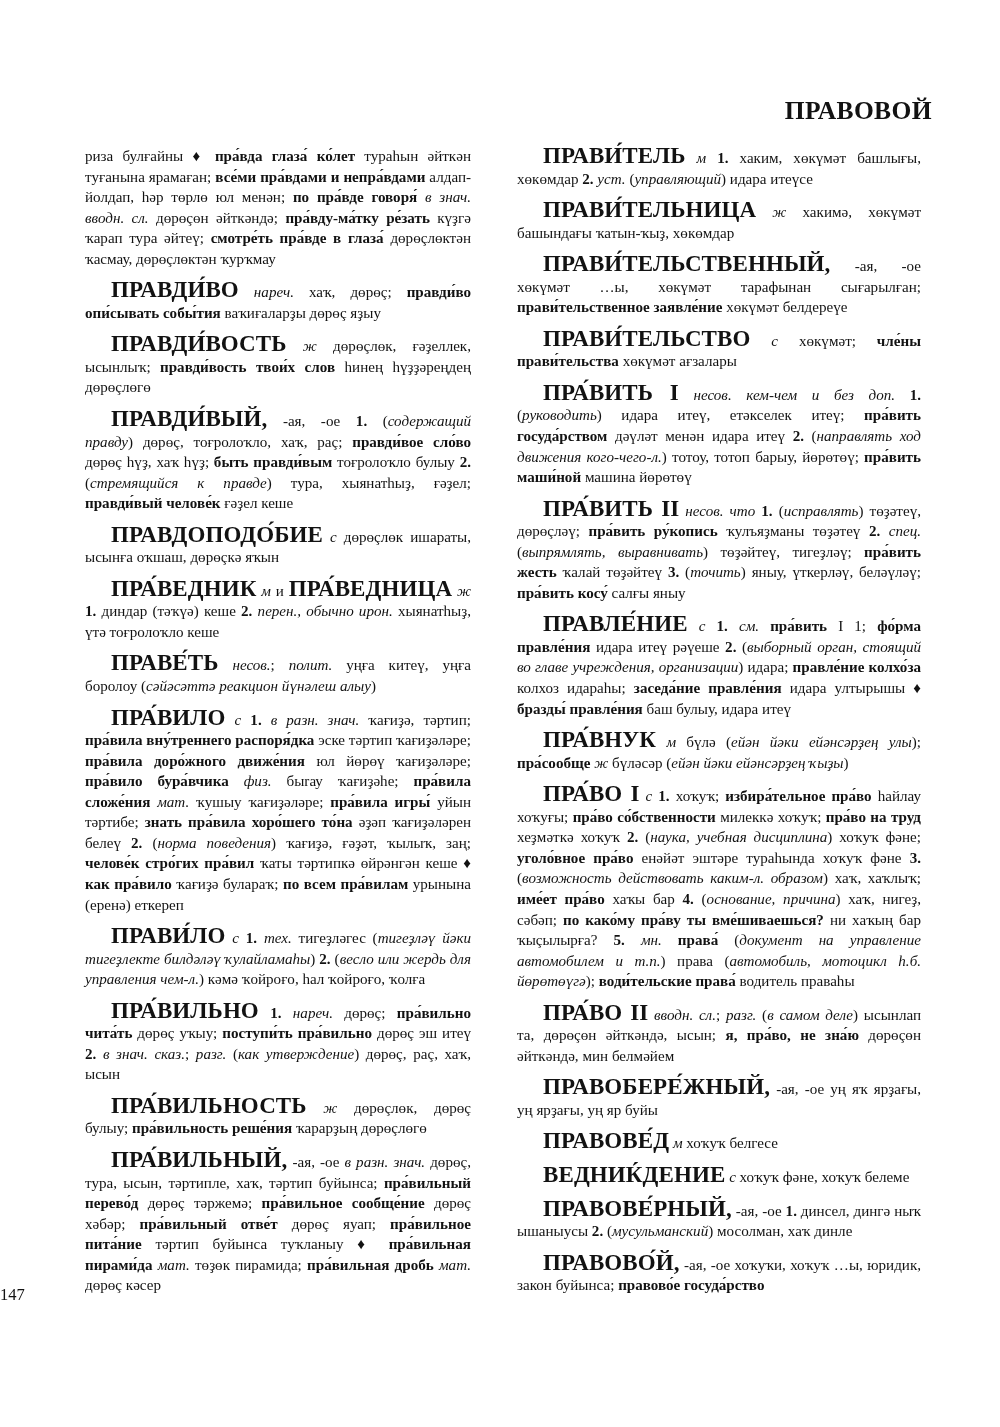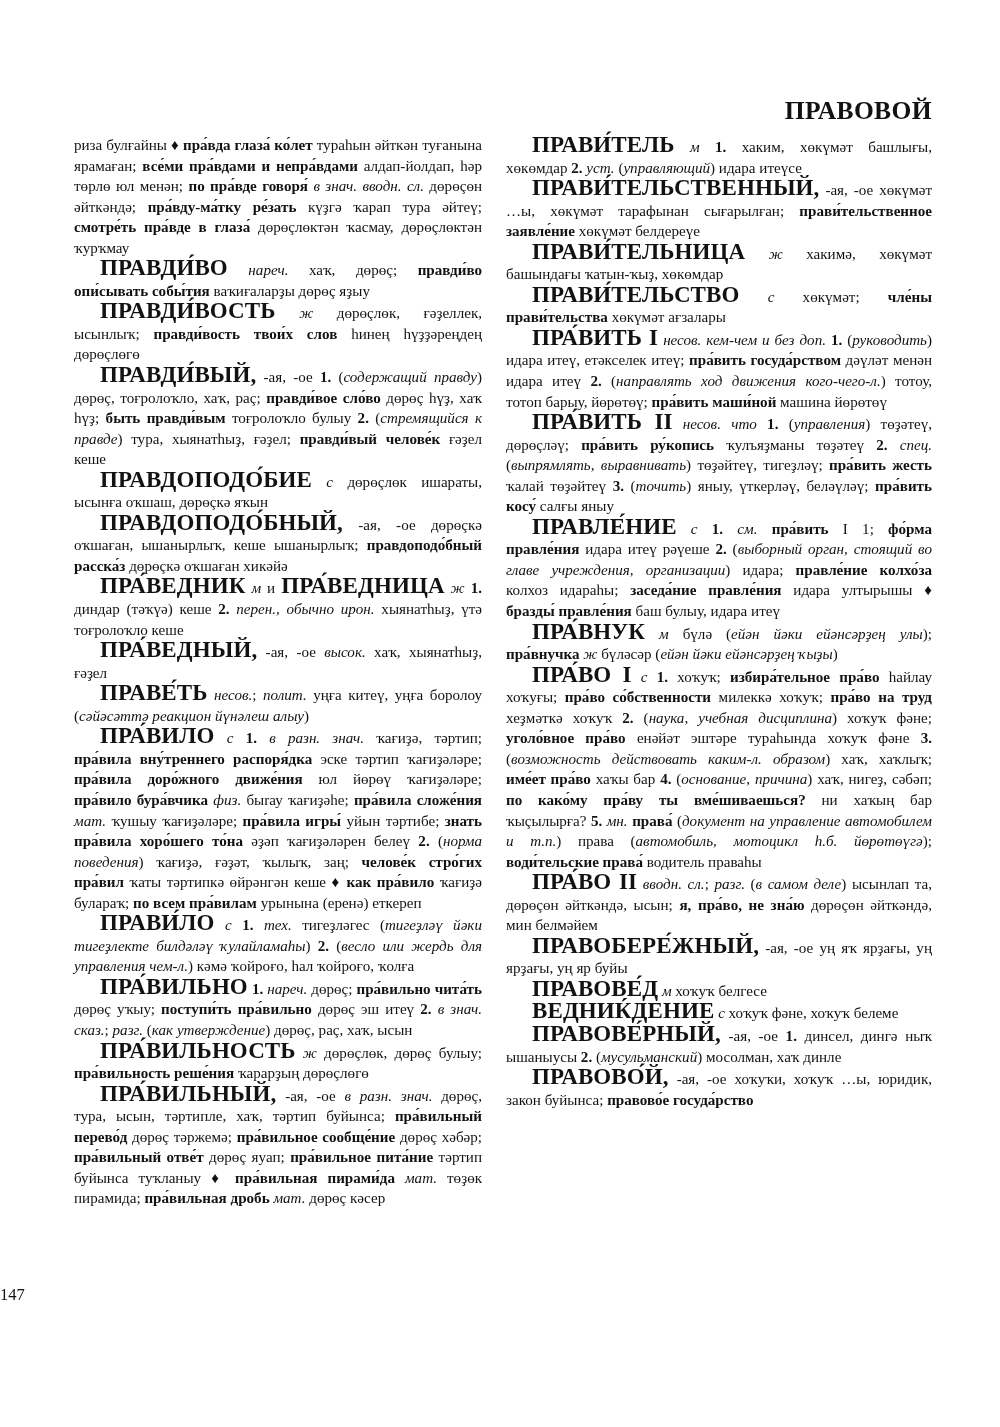--- a/index.html
+++ b/index.html
@@ -46,21 +46,21 @@
     font-size: 15.1px;
     line-height: 20.55px;
     text-align: justify;
     text-justify: inter-word;
     hyphens: manual;
   }
   .col-left  { left: 74px;  width: 408px; }
   .col-right { left: 506px; width: 426px; }
 
   .entry {
-    margin: 0;
+    margin: 11px;
     padding: 0;
     text-indent: 26px;
   }
   .hw {
     font-weight: bold;
     font-size: 23px;
     letter-spacing: 0.1px;
   }
   .lozenge { font-style: normal; }
   .cont { text-indent: 0; }
@@ -82,40 +82,38 @@
   <div class="running-head">ПРАВОВОЙ</div>
 
   <div class="columns">
 
     <div class="col col-left" id="col-left">
         <p class="entry cont">риза булғайны <span class="lozenge">♦</span> <b>пра́вда глаза́ ко́лет</b> тураһын әйткән туғанына ярамаған; <b>все́ми пра́вдами и непра́вдами</b> алдап-йолдап, һәр төрлө юл менән; <b>по пра́вде говоря́</b> <i>в знач. вводн. сл.</i> дөрөçөн әйткәндә; <b>пра́вду-ма́тку ре́зать</b> күҙгә ҡарап тура әйтеү; <b>смотре́ть пра́вде в глаза́</b> дөрөçлөктән ҡасмау, дөрөçлөктән ҡурҡмау</p>
         <p class="entry"><b class="hw">ПРАВДИ́ВО</b> <i>нареч.</i> хаҡ, дөрөç; <b>правди́во опи́сывать собы́тия</b> ваҡиғаларҙы дөрөç яҙыу</p>
         <p class="entry"><b class="hw">ПРАВДИ́ВОСТЬ</b> <i>ж</i> дөрөçлөк, ғәҙеллек, ысынлыҡ; <b>правди́вость твои́х слов</b> һинең һүҙҙәреңдең дөрөçлөгө</p>
         <p class="entry"><b class="hw">ПРАВДИ́ВЫЙ,</b> -ая, -ое <b>1.</b> (<i>содержащий правду</i>) дөрөç, тоғролоҡло, хаҡ, раç; <b>правди́вое сло́во</b> дөрөç һүҙ, хаҡ һүҙ; <b>быть правди́вым</b> тоғролоҡло булыу <b>2.</b> (<i>стремящийся к правде</i>) тура, хыянатһыҙ, ғәҙел; <b>правди́вый челове́к</b> ғәҙел кеше</p>
         <p class="entry"><b class="hw">ПРАВДОПОДО́БИЕ</b> <i>с</i> дөрөçлөк ишараты, ысынға оҡшаш, дөрөçкә яҡын</p>
-        <p class="entry"><b class="hw">ПРАВДОПОДО́БНЫЙ,</b> -ая, -ое дөрөçкә оҡшаған, ышанырлыҡ, кеше ышанырлыҡ; <b>правдоподо́бный расска́з</b> дөрөçкә оҡшаған хикәйә</p>
         <p class="entry"><b class="hw">ПРА́ВЕДНИК</b> <i>м</i> и <b class="hw">ПРА́ВЕДНИЦА</b> <i>ж</i> <b>1.</b> диндар (тәҡүә) кеше <b>2.</b> <i>перен., обычно ирон.</i> хыянатһыҙ, үтә тоғролоҡло кеше</p>
-        <p class="entry"><b class="hw">ПРА́ВЕДНЫЙ,</b> -ая, -ое <i>высок.</i> хаҡ, хыянатһыҙ, ғәҙел</p>
         <p class="entry"><b class="hw">ПРАВЕ́ТЬ</b> <i>несов.</i>; <i>полит.</i> уңға китеү, уңға боролоу (<i>сәйәсәттә реакцион йүнәлеш алыу</i>)</p>
         <p class="entry"><b class="hw">ПРА́ВИЛО</b> <i>с</i> <b>1.</b> <i>в разн. знач.</i> ҡағиҙә, тәртип; <b>пра́вила вну́треннего распоря́дка</b> эске тәртип ҡағиҙәләре; <b>пра́вила доро́жного движе́ния</b> юл йөрөү ҡағиҙәләре; <b>пра́вило бура́вчика</b> <i>физ.</i> быrау ҡағиҙәһе; <b>пра́вила сложе́ния</b> <i>мат.</i> ҡушыу ҡағиҙәләре; <b>пра́вила игры́</b> уйын тәртибе; <b>знать пра́вила хоро́шего то́на</b> әҙәп ҡағиҙәләрен белеү <b>2.</b> (<i>норма поведения</i>) ҡағиҙә, ғәҙәт, ҡылыҡ, заң; <b>челове́к стро́гих пра́вил</b> ҡаты тәртипкә өйрәнгән кеше <span class="lozenge">♦</span> <b>как пра́вило</b> ҡағиҙә булараҡ; <b>по всем пра́вилам</b> урынына (еренә) еткереп</p>
         <p class="entry"><b class="hw">ПРАВИ́ЛО</b> <i>с</i> <b>1.</b> <i>тех.</i> тигеҙләгес (<i>тигеҙләү йәки тигеҙлекте билдәләү ҡулайламаһы</i>) <b>2.</b> (<i>весло или жердь для управления чем-л.</i>) кәмә ҡойроғо, һал ҡойроғо, ҡолға</p>
         <p class="entry"><b class="hw">ПРА́ВИЛЬНО</b> <b>1.</b> <i>нареч.</i> дөрөç; <b>пра́вильно чита́ть</b> дөрөç уҡыу; <b>поступи́ть пра́вильно</b> дөрөç эш итеү <b>2.</b> <i>в знач. сказ.</i>; <i>разг.</i> (<i>как утверждение</i>) дөрөç, раç, хаҡ, ысын</p>
         <p class="entry"><b class="hw">ПРА́ВИЛЬНОСТЬ</b> <i>ж</i> дөрөçлөк, дөрөç булыу; <b>пра́вильность реше́ния</b> ҡарарҙың дөрөçлөгө</p>
         <p class="entry"><b class="hw">ПРА́ВИЛЬНЫЙ,</b> -ая, -ое <i>в разн. знач.</i> дөрөç, тура, ысын, тәртипле, хаҡ, тәртип буйынса; <b>пра́вильный перево́д</b> дөрөç тәржемә; <b>пра́вильное сообще́ние</b> дөрөç хәбәр; <b>пра́вильный отве́т</b> дөрөç яуап; <b>пра́вильное пита́ние</b> тәртип буйынса туҡланыу <span class="lozenge">♦</span> <b>пра́вильная пирами́да</b> <i>мат.</i> төҙөк пирамида; <b>пра́вильная дробь</b> <i>мат.</i> дөрөç кәсер</p>
       </div>
 
     <div class="col col-right" id="col-right">
         <p class="entry"><b class="hw">ПРАВИ́ТЕЛЬ</b> <i>м</i> <b>1.</b> хаким, хөкүмәт башлығы, хөкөмдар <b>2.</b> <i>уст.</i> (<i>управляющий</i>) идара итеүсе</p>
+        <p class="entry"><b class="hw">ПРАВИ́ТЕЛЬНИЦА</b> <i>ж</i> хакимә, хөкүмәт башындағы ҡатын-ҡыҙ, хөкөмдар</p>
         <p class="entry"><b class="hw">ПРАВИ́ТЕЛЬСТВЕННЫЙ,</b> -ая, -ое хөкүмәт …ы, хөкүмәт тарафынан сығарылған; <b>прави́тельственное заявле́ние</b> хөкүмәт белдереүе</p>
-        <p class="entry"><b class="hw">ПРАВИ́ТЕЛЬНИЦА</b> <i>ж</i> хакимә, хөкүмәт башындағы ҡатын-ҡыҙ, хөкөмдар</p>
         <p class="entry"><b class="hw">ПРАВИ́ТЕЛЬСТВО</b> <i>с</i> хөкүмәт; <b>чле́ны прави́тельства</b> хөкүмәт ағзалары</p>
         <p class="entry"><b class="hw">ПРА́ВИТЬ I</b> <i>несов. кем-чем и без доп.</i> <b>1.</b> (<i>руководить</i>) идара итеү, етәкселек итеү; <b>пра́вить госуда́рством</b> дәүләт менән идара итеү <b>2.</b> (<i>направлять ход движения кого-чего-л.</i>) тотоу, тотоп барыу, йөрөтөү; <b>пра́вить маши́ной</b> машина йөрөтөү</p>
-        <p class="entry"><b class="hw">ПРА́ВИТЬ II</b> <i>несов. что</i> <b>1.</b> (<i>управления</i>) төҙәтеү, дөрөçләү; <b>пра́вить ру́копись</b> ҡулъяҙманы төҙәтеү <b>2.</b> <i>спец.</i> (<i>выпрямлять, выравнивать</i>) төҙәйтеү, тигеҙләү; <b>пра́вить жесть</b> ҡалай төҙәйтеү <b>3.</b> (<i>точить</i>) яныу, үткерләү, беләүләү; <b>пра́вить косу́</b> салғы яныу</p>
+        <p class="entry"><b class="hw">ПРА́ВИТЬ II</b> <i>несов. что</i> <b>1.</b> (<i>исправлять</i>) төҙәтеү, дөрөçләү; <b>пра́вить ру́копись</b> ҡулъяҙманы төҙәтеү <b>2.</b> <i>спец.</i> (<i>выпрямлять, выравнивать</i>) төҙәйтеү, тигеҙләү; <b>пра́вить жесть</b> ҡалай төҙәйтеү <b>3.</b> (<i>точить</i>) яныу, үткерләү, беләүләү; <b>пра́вить косу́</b> салғы яныу</p>
         <p class="entry"><b class="hw">ПРАВЛЕ́НИЕ</b> <i>с</i> <b>1.</b> <i>см.</i> <b>пра́вить</b> I 1; <b>фо́рма правле́ния</b> идара итеү рәүеше <b>2.</b> (<i>выборный орган, стоящий во главе учреждения, организации</i>) идара; <b>правле́ние колхо́за</b> колхоз идараһы; <b>заседа́ние правле́ния</b> идара ултырышы <span class="lozenge">♦</span> <b>бразды́ правле́ния</b> баш булыу, идара итеү</p>
-        <p class="entry"><b class="hw">ПРА́ВНУК</b> <i>м</i> бүлә (<i>ейән йәки ейәнсәрҙең улы</i>); <b>пра́внучка</b> <i>ж</i> бүләсәр (<i>ейән йәки ейәнсәрҙең ҡыҙы</i>)</p>
+        <p class="entry"><b class="hw">ПРА́ВНУК</b> <i>м</i> бүлә (<i>ейән йәки ейәнсәрҙең улы</i>); <b>пра́сообще</b> <i>ж</i> бүләсәр (<i>ейән йәки ейәнсәрҙең ҡыҙы</i>)</p>
         <p class="entry"><b class="hw">ПРА́ВО I</b> <i>с</i> <b>1.</b> хоҡуҡ; <b>избира́тельное пра́во</b> һайлау хоҡуғы; <b>пра́во со́бственности</b> милеккә хоҡуҡ; <b>пра́во на труд</b> хеҙмәткә хоҡуҡ <b>2.</b> (<i>наука, учебная дисциплина</i>) хоҡуҡ фәне; <b>уголо́вное пра́во</b> енәйәт эштәре тураһында хоҡуҡ фәне <b>3.</b> (<i>возможность действовать каким-л. образом</i>) хаҡ, хаҡлыҡ; <b>име́ет пра́во</b> хаҡы бар <b>4.</b> (<i>основание, причина</i>) хаҡ, нигеҙ, сәбәп; <b>по како́му пра́ву ты вме́шиваешься?</b> ни хаҡың бар ҡыçылырға? <b>5.</b> <i>мн.</i> <b>права́</b> (<i>документ на управление автомобилем и т.п.</i>) права (<i>автомобиль, мотоцикл һ.б. йөрөтөүгә</i>); <b>води́тельские права́</b> водитель праваһы</p>
         <p class="entry"><b class="hw">ПРА́ВО II</b> <i>вводн. сл.</i>; <i>разг.</i> (<i>в самом деле</i>) ысынлап та, дөрөçөн әйткәндә, ысын; <b>я, пра́во, не зна́ю</b> дөрөçөн әйткәндә, мин белмәйем</p>
         <p class="entry"><b class="hw">ПРАВОБЕРЕ́ЖНЫЙ,</b> -ая, -ое уң яҡ ярҙағы, уң ярҙағы, уң яр буйы</p>
         <p class="entry"><b class="hw">ПРАВОВЕ́Д</b> <i>м</i> хоҡуҡ белгесе</p>
         <p class="entry"><b class="hw">ВЕДНИЌДЕНИЕ</b> <i>с</i> хоҡуҡ фәне, хоҡуҡ белеме</p>
         <p class="entry"><b class="hw">ПРАВОВЕ́РНЫЙ,</b> -ая, -ое <b>1.</b> динсел, дингә ныҡ ышаныусы <b>2.</b> (<i>мусульманский</i>) мосолман, хаҡ динле</p>
         <p class="entry"><b class="hw">ПРАВОВО́Й,</b> -ая, -ое хоҡуҡи, хоҡуҡ …ы, юридик, закон буйынса; <b>правово́е госуда́рство</b></p>
       </div>
 
   </div>

